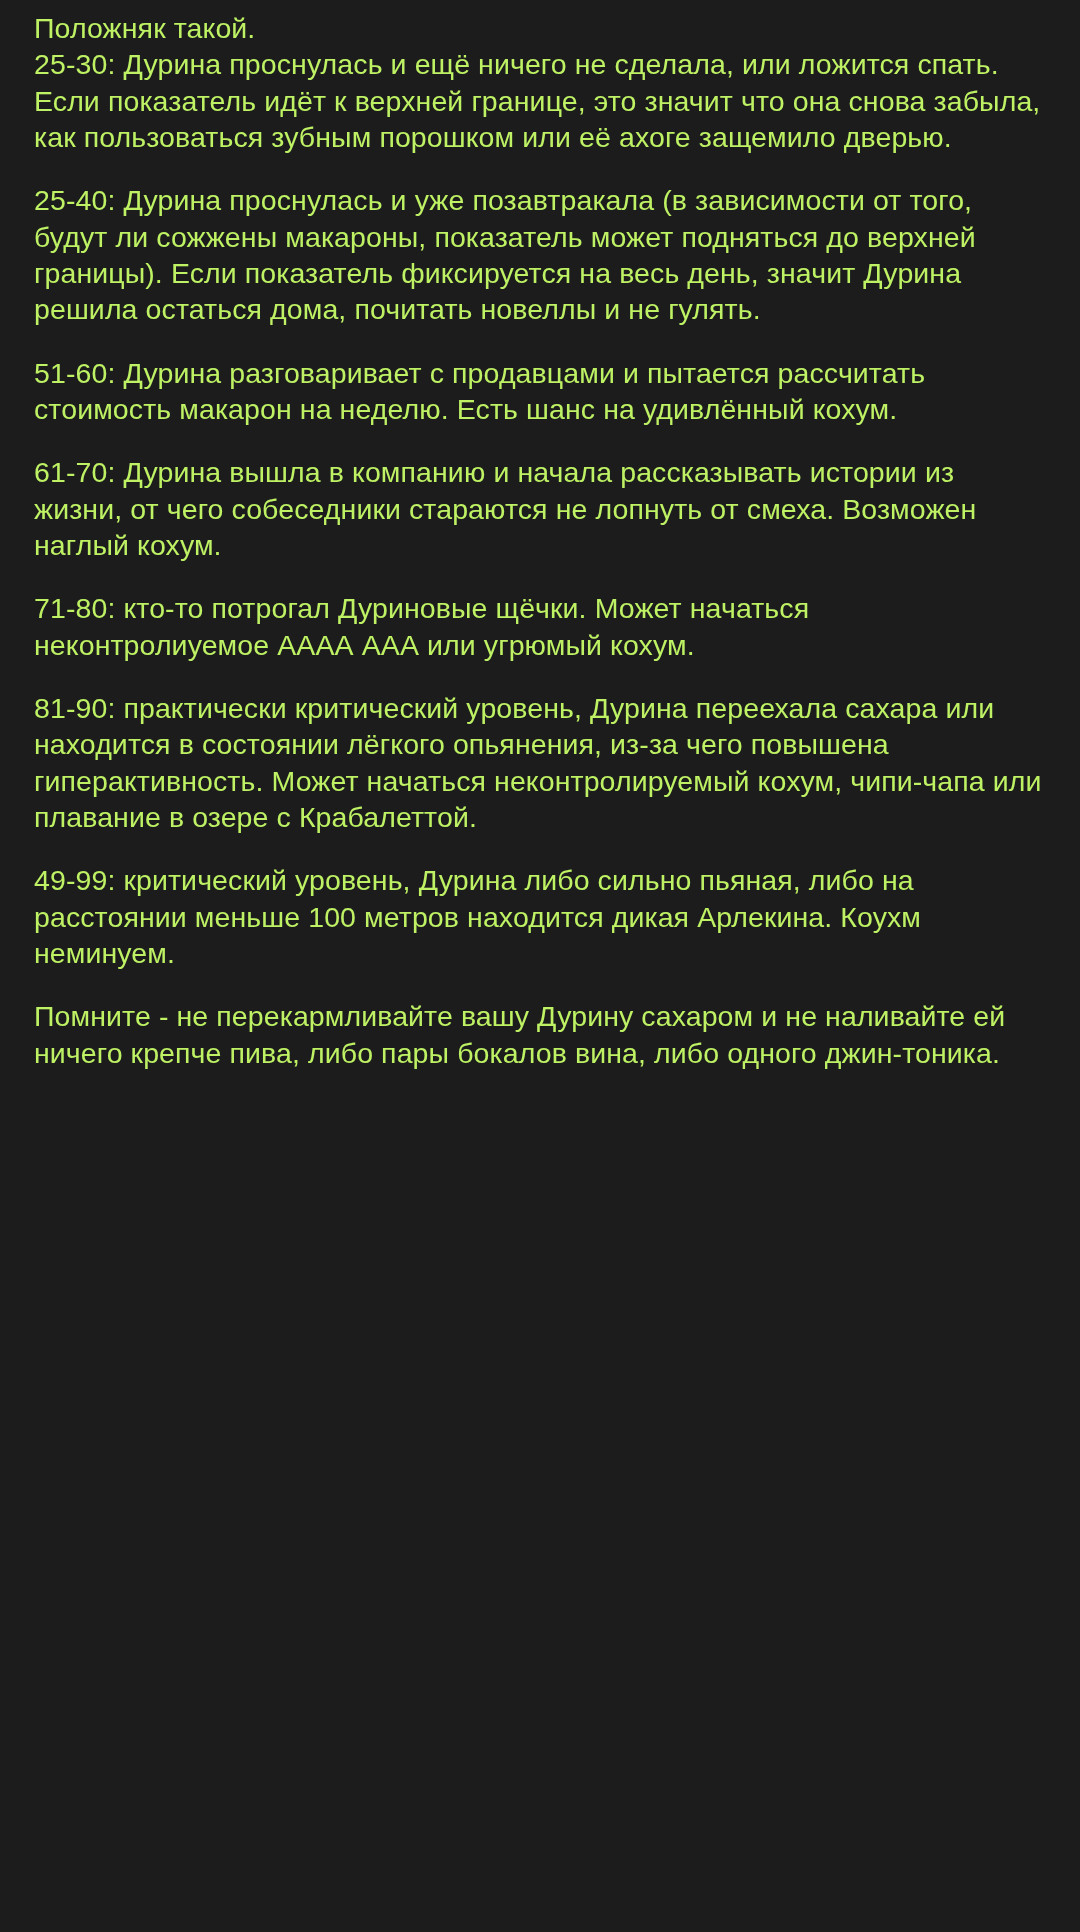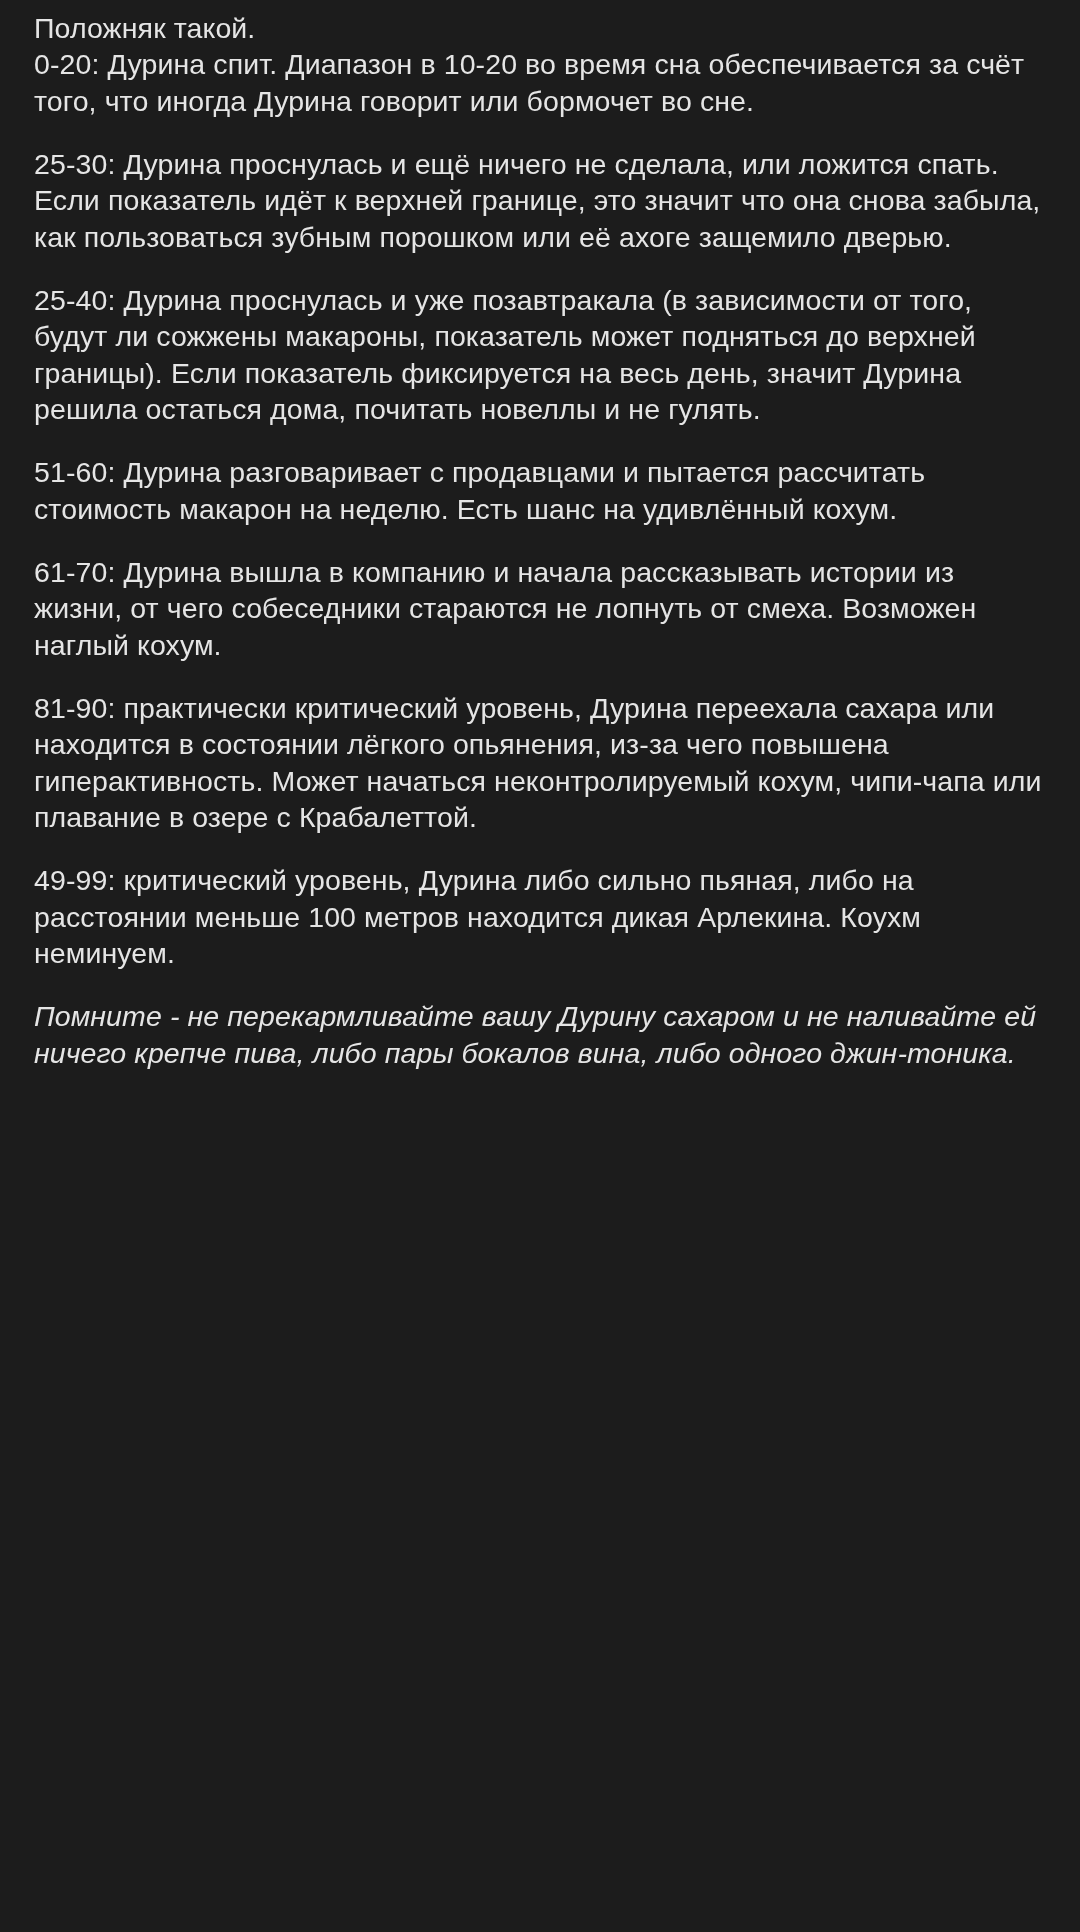--- a/index.html
+++ b/index.html
@@ -20,41 +20,40 @@
     width: 1080px;
     min-height: 1932px;
     background: #1c1c1c;
     padding: 10px 34px 18px 34px;
   }
 
   .para {
     font-size: 28.5px;
     line-height: 1.275;
     letter-spacing: 0.1px;
-    color: #e5e5e5;
+    color: #bef264;
     margin: 0 0 27px 0;
     max-width: 1012px;
     white-space: pre-wrap;
   }
   .para.first {
     margin-bottom: 0;
   }
   .para.tight {
     margin-bottom: 27px;
   }
   .para.italic {
-    font-style: italic;
   }
 </style>
 </head>
 <body>
 
 <div class="doc">
   <p class="para first">Положняк такой.</p>
-  <p class="para tight">0-20: Дурина спит. Диапазон в 10-20 во время сна обеспечивается за счёт того, что иногда Дурина говорит или бормочет во сне.</p>
   <p class="para tight">25-30: Дурина проснулась и ещё ничего не сделала, или ложится спать. Если показатель идёт к верхней границе, это значит что она снова забыла, как пользоваться зубным порошком или её ахоге защемило дверью.</p>
   <p class="para tight">25-40: Дурина проснулась и уже позавтракала (в зависимости от того, будут ли сожжены макароны, показатель может подняться до верхней границы). Если показатель фиксируется на весь день, значит Дурина решила остаться дома, почитать новеллы и не гулять.</p>
   <p class="para tight">51-60: Дурина разговаривает с продавцами и пытается рассчитать стоимость макарон на неделю. Есть шанс на удивлённый кохум.</p>
   <p class="para tight">61-70: Дурина вышла в компанию и начала рассказывать истории из жизни, от чего собеседники стараются не лопнуть от смеха. Возможен наглый кохум.</p>
+  <p class="para tight">71-80: кто-то потрогал Дуриновые щёчки. Может начаться неконтролиуемое АААА ААА или угрюмый кохум.</p>
   <p class="para tight">81-90: практически критический уровень, Дурина переехала сахара или находится в состоянии лёгкого опьянения, из-за чего повышена гиперактивность. Может начаться неконтролируемый кохум, чипи-чапа или плавание в озере с Крабалеттой.</p>
   <p class="para tight">49-99: критический уровень, Дурина либо сильно пьяная, либо на расстоянии меньше 100 метров находится дикая Арлекина. Коухм неминуем.</p>
   <p class="para italic">Помните - не перекармливайте вашу Дурину сахаром и не наливайте ей ничего крепче пива, либо пары бокалов вина, либо одного джин-тоника.</p>
 </div>
 
 </body></html>

